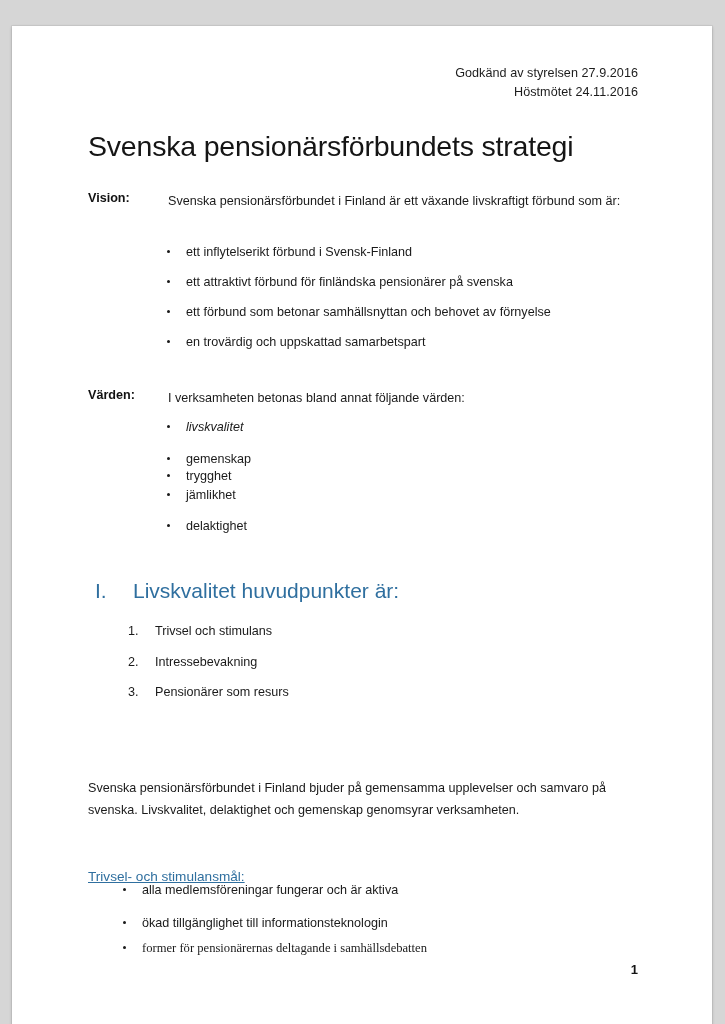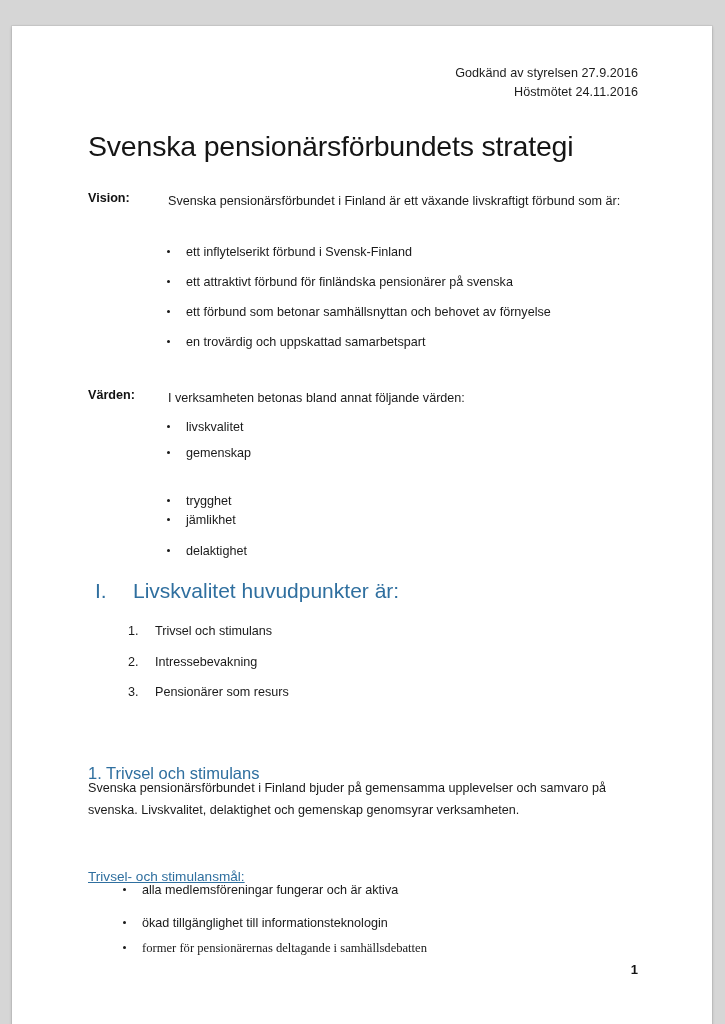--- a/index.html
+++ b/index.html
@@ -213,25 +213,25 @@
         <span>en trovärdig och uppskattad samarbetspart</span>
       </li>
     </ul>
 
     <div class="labelled-block" style="top:362px;">
       <div class="lb-label">Värden:</div>
       <div class="lb-text">I verksamheten betonas bland annat följande värden:</div>
     </div>
 
     <ul class="doc-bullets" style="left:152px; top:393px;">
-      <li style="margin-bottom:9px;">
+      <li style="margin-bottom:15px;font-style:italic;">
         <span class="bullet-dot"></span>
         <span>livskvalitet</span>
       </li>
-      <li style="margin-bottom:31px;">
+      <li style="margin-bottom:0;">
         <span class="bullet-dot"></span>
         <span>gemenskap</span>
       </li>
       <li style="margin-bottom:2px;">
         <span class="bullet-dot"></span>
         <span>trygghet</span>
       </li>
       <li style="margin-bottom:13.5px;">
         <span class="bullet-dot"></span>
         <span>jämlikhet</span>
@@ -254,21 +254,20 @@
       <li>
         <span class="num-marker">2.</span>
         <span>Intressebevakning</span>
       </li>
       <li>
         <span class="num-marker">3.</span>
         <span>Pensionärer som resurs</span>
       </li>
     </ol>
 
-    <h2 class="section-heading" style="top:724px;">1. Trivsel och stimulans</h2>
 
     <p class="section-para" style="top:752px; margin:0;">Svenska pensionärsförbundet i Finland bjuder på gemensamma upplevelser och samvaro på svenska. Livskvalitet, delaktighet och gemenskap genomsyrar verksamheten.</p>
 
     <h3 class="sub-heading" style="top:829px;text-decoration:underline;">Trivsel- och stimulansmål:</h3>
 
     <ul class="doc-bullets" style="left:108px; top:856px;">
       <li style="margin-bottom:16px;">
         <span class="bullet-dot"></span>
         <span>alla medlemsföreningar fungerar och är aktiva</span>
       </li>

